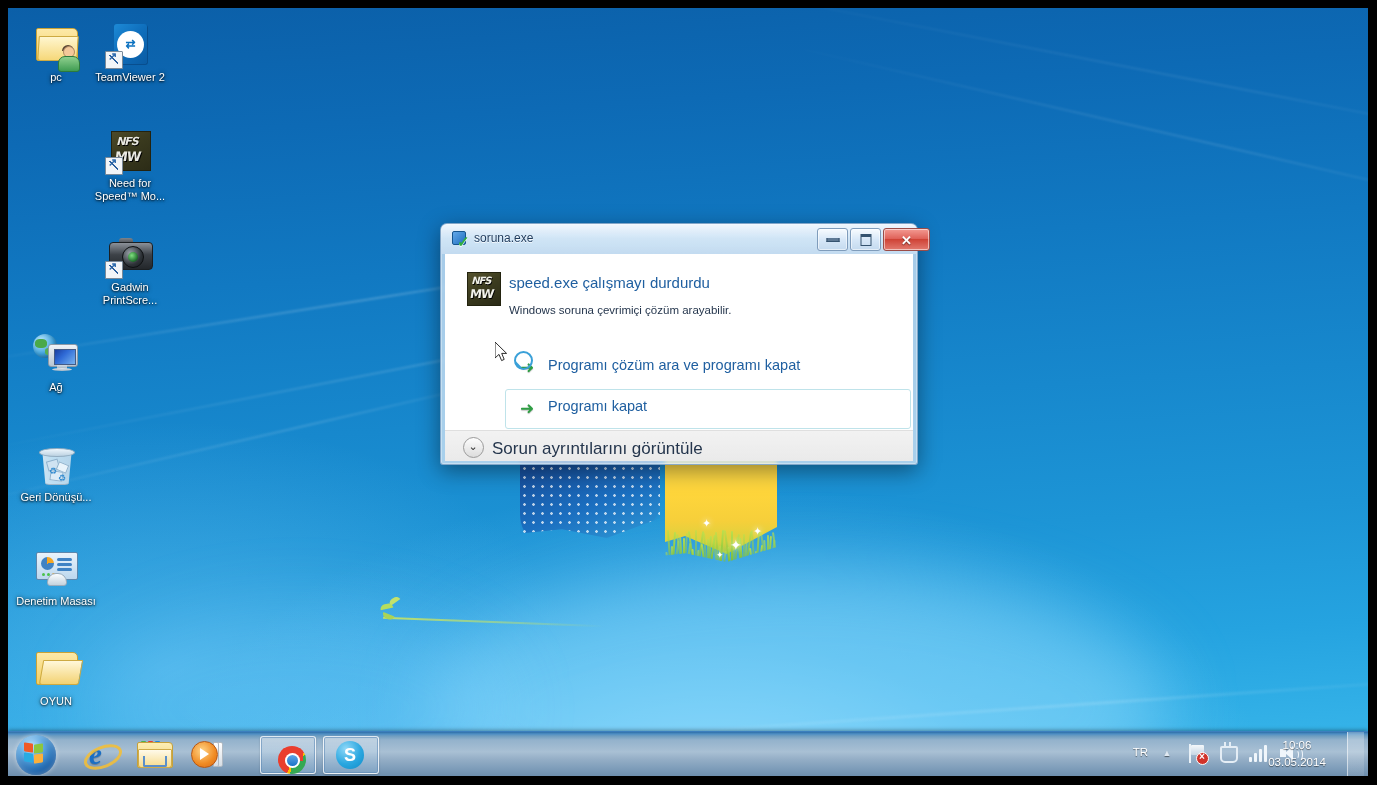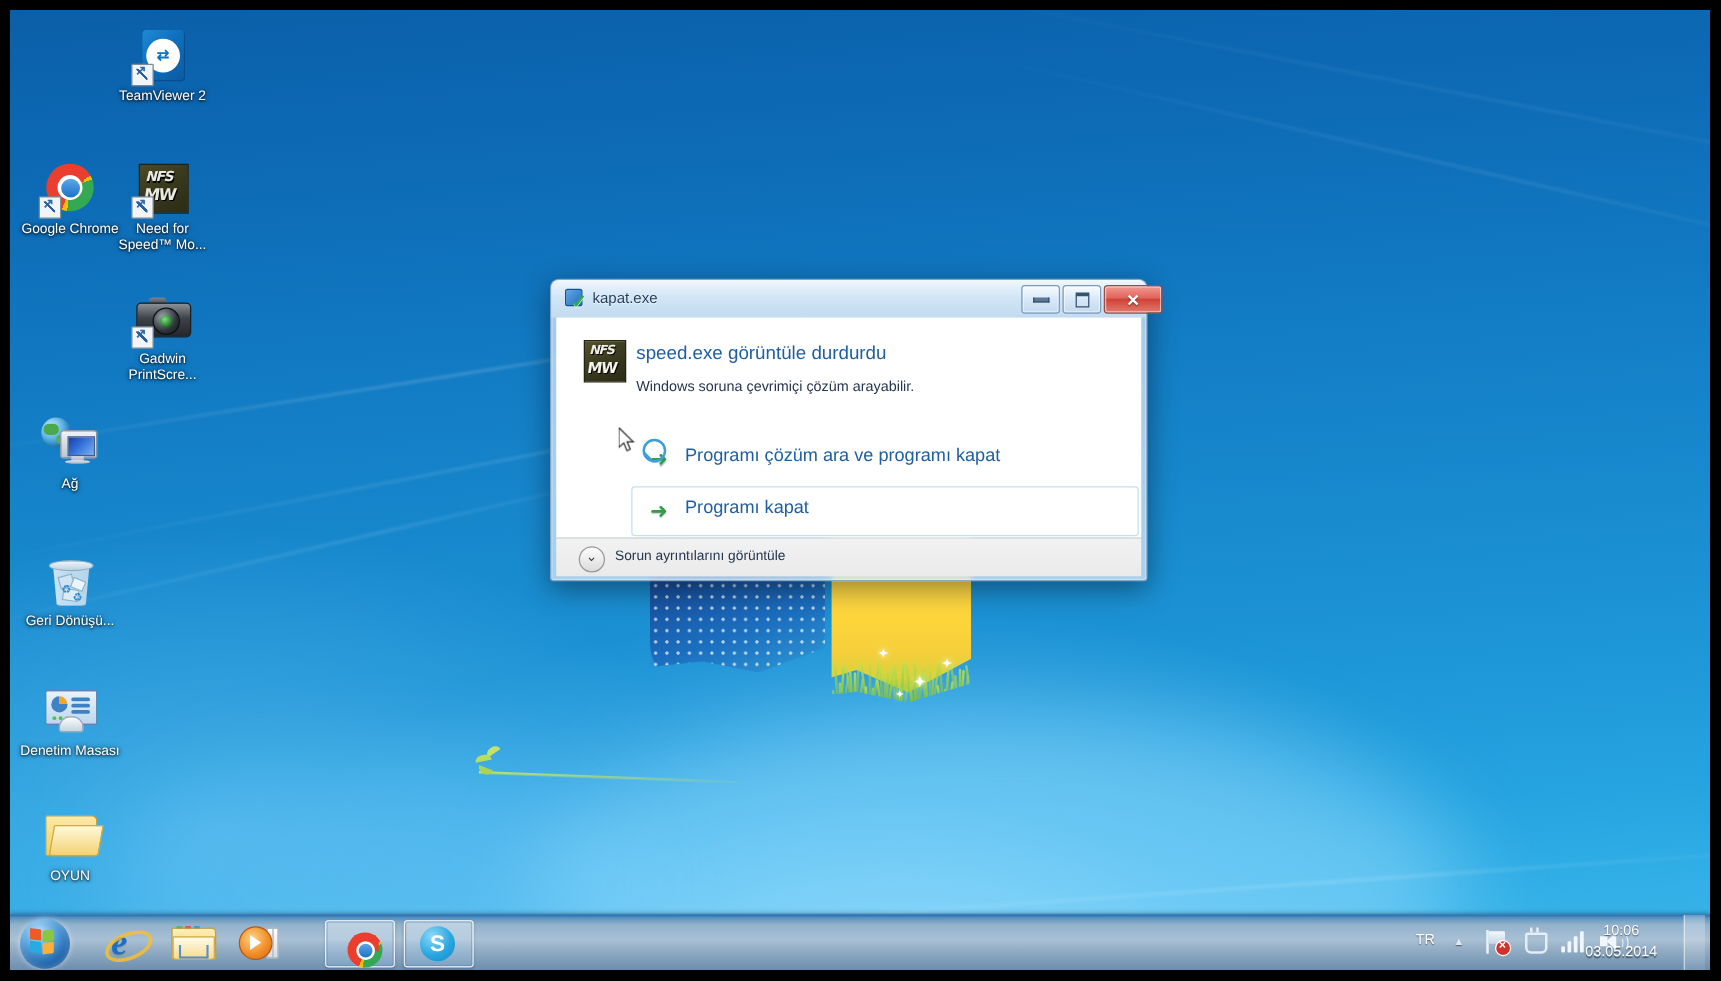--- a/index.html
+++ b/index.html
@@ -201,21 +201,21 @@
   #cl2{top:135px;border:1px solid #bfe3ea;background:#fff;box-shadow:0 0 0 1px rgba(255,255,255,.6) inset;}
   #magnifier{position:absolute;left:61px;top:97px;width:28px;height:26px;}
   #magnifier .ring{position:absolute;left:8px;top:0;width:15px;height:15px;border-radius:50%;border:2.2px solid #3aa0d8;}
   #magnifier .hdl{position:absolute;left:8px;top:13px;width:8px;height:2.4px;background:#3aa0d8;transform:rotate(45deg);}
 
   #dlgfooter{position:absolute;left:4px;top:206px;width:468px;height:30px;
     background:linear-gradient(180deg,#f2f2f2,#eaeaea);border-top:1px solid #dfdfdf;}
   #expander{position:absolute;left:18px;top:6px;width:19px;height:19px;border-radius:50%;
     background:linear-gradient(180deg,#fdfdfd,#dcdcdc);border:1px solid #9a9a9a;}
   #expander .chev{position:absolute;left:4.5px;top:2px;font-size:11px;line-height:13px;color:#333;}
-  #footer-label{position:absolute;left:47px;top:8px;font-size:11px;color:#25364d;}
+  #footer-label{position:absolute;left:47px;top:8px;font-size:17px;color:#25364d;}
 
   
   #cursor{position:absolute;left:487px;top:334px;width:16px;height:22px;z-index:60;}
 
   
   #taskbar{position:absolute;left:0;bottom:0;width:1360px;height:44px;
     background:linear-gradient(180deg,#2f6ea8 0%,#4e8fc4 2px,#6e9dc0 4px,#93b2cc 18%,#a9c0d4 45%,#94aec6 62%,#7d9cb9 84%,#6d8ead 100%);
     border-top:1px solid #3b7fbe;box-shadow:0 -1px 4px rgba(0,0,0,.35);}
   #startbtn{position:absolute;left:3px;top:-2px;width:54px;height:46px;cursor:pointer;}
   #startbtn .orb{position:absolute;left:5px;top:5px;width:40px;height:40px;border-radius:50%;
@@ -380,42 +380,46 @@
       <span class="spark" style="left:196px;top:182px;font-size:9px;">✦</span>
     </div>
     <div class="sprigline"></div>
     <div class="sprig">
       <div style="position:absolute;left:12px;top:4px;width:12px;height:5px;border-radius:6px 6px 0 0;background:#c2e26d;transform:rotate(-35deg);"></div>
       <div style="position:absolute;left:4px;top:10px;width:13px;height:5px;border-radius:6px 6px 0 0;background:#b6dd5e;transform:rotate(-12deg);"></div>
       <div style="position:absolute;left:6px;top:20px;width:12px;height:5px;border-radius:0 0 6px 6px;background:#aad455;transform:rotate(22deg);"></div>
     </div>
   </div>
 
+  <div class="dicon" style="left:4px;top:12px;">
+    <div class="art">
+      <div class="folder">
+            <div class="back"></div>
+            <div class="front"></div>
+          </div>
+      <div class="person">
+            <div class="hair"></div>
+            <div class="head"></div>
+            <div class="body"></div>
+          </div>
+    </div>
+    <div class="lbl">pc</div>
+  </div>
 
   <div class="dicon" style="left:78px;top:12px;">
     <div class="art">
       <div class="tv">
             <div class="circ"></div>
             <div class="arrowpair">⇄</div>
           </div>
       <div class="shortcut"></div>
     </div>
     <div class="lbl">TeamViewer 2</div>
   </div>
 
-  <div class="dicon" style="left:4px;top:118px;">
-    <div class="art">
-      <div class="chrome">
-            <div class="inner"></div>
-            <div class="inner2"></div>
-          </div>
-      <div class="shortcut"></div>
-    </div>
-    <div class="lbl">Google Chrome</div>
-  </div>
 
   <div class="dicon" style="left:78px;top:118px;">
     <div class="art">
       <div class="nfs">
             <span class="t1">NFS</span>
             <span class="t2">MW</span>
           </div>
       <div class="shortcut"></div>
     </div>
     <div class="lbl">Need for Speed™ Mo...</div>
@@ -491,38 +495,38 @@
     </div>
     <div class="lbl">Denetim Masası</div>
   </div>
 
   <div id="dialog">
     <div id="titlebar">
       <div class="ico">
         <div class="sq"></div>
             <div class="chk">✓</div>
       </div>
-      <div class="ttl">kapat.exe</div>
+      <div class="ttl">soruna.exe</div>
       <div class="winbtn" id="btn-min">
             <span class="g"></span>
           </div>
       <div class="winbtn" id="btn-max">
             <span class="g"></span>
           </div>
       <div class="winbtn" id="btn-close">
         <span class="g">✕</span>
       </div>
     </div>
 
     <div id="dlgbody">
       <div id="appicon">
         <span class="t1">NFS</span>
         <span class="t2">MW</span>
       </div>
-      <div id="hdr">speed.exe görüntüle durdurdu</div>
+      <div id="hdr">speed.exe çalışmayı durdurdu</div>
       <div id="subtxt">Windows soruna çevrimiçi çözüm arayabilir.</div>
 
       <div class="cmdlink" id="cl1">
         <span class="arw">➜</span>
         <span class="lt">Programı çözüm ara ve programı kapat</span>
       </div>
       <div id="magnifier">
         <div class="ring"></div>
             <div class="hdl"></div>
       </div>

